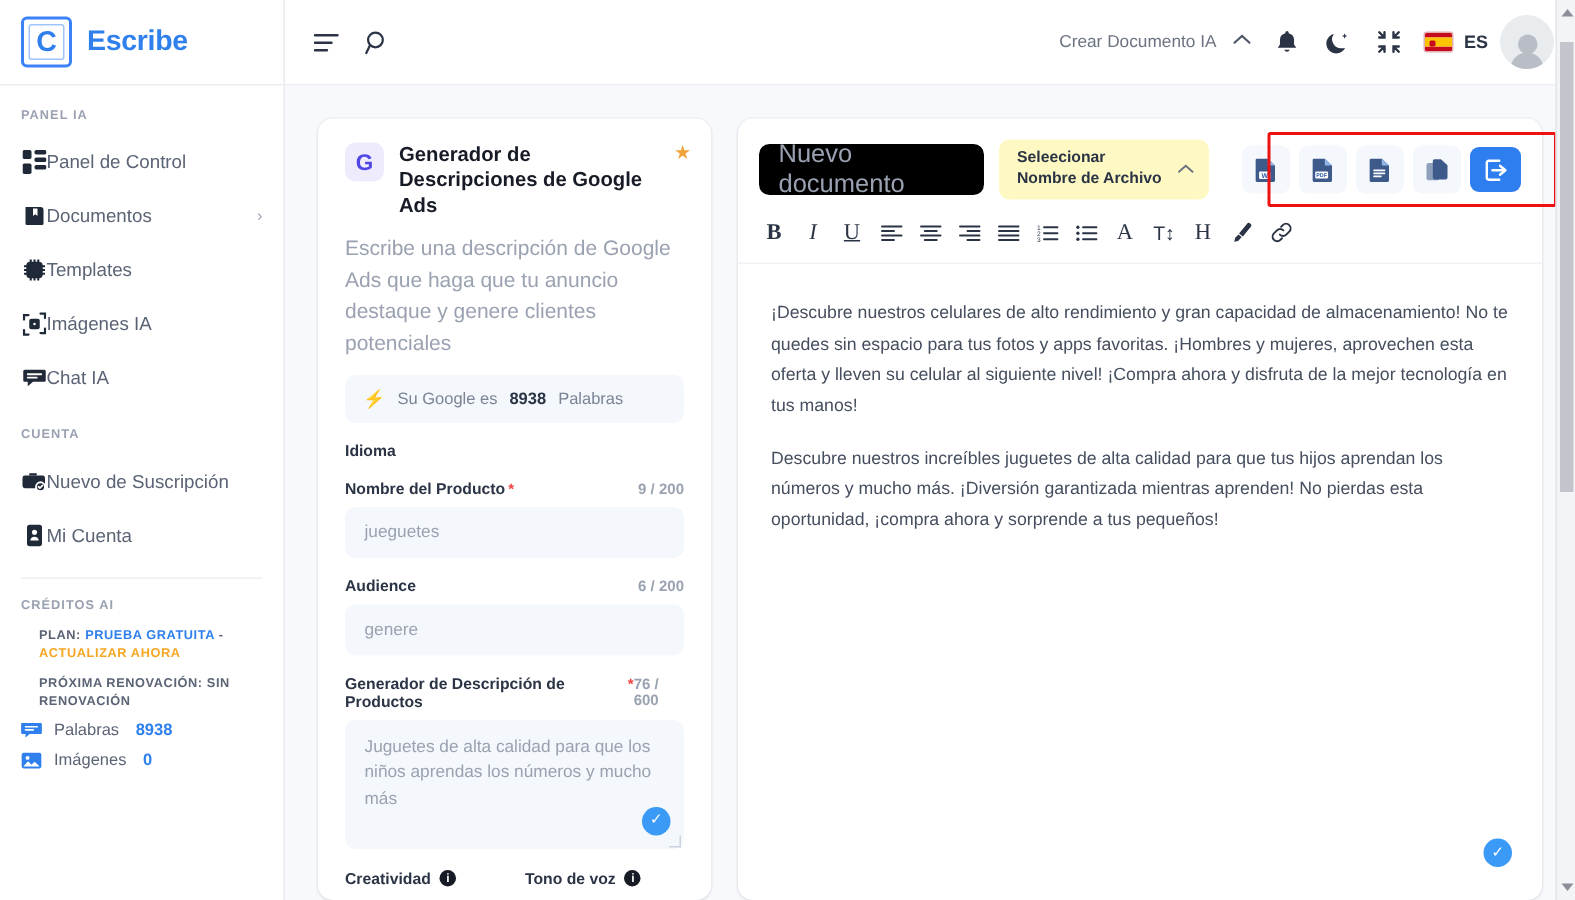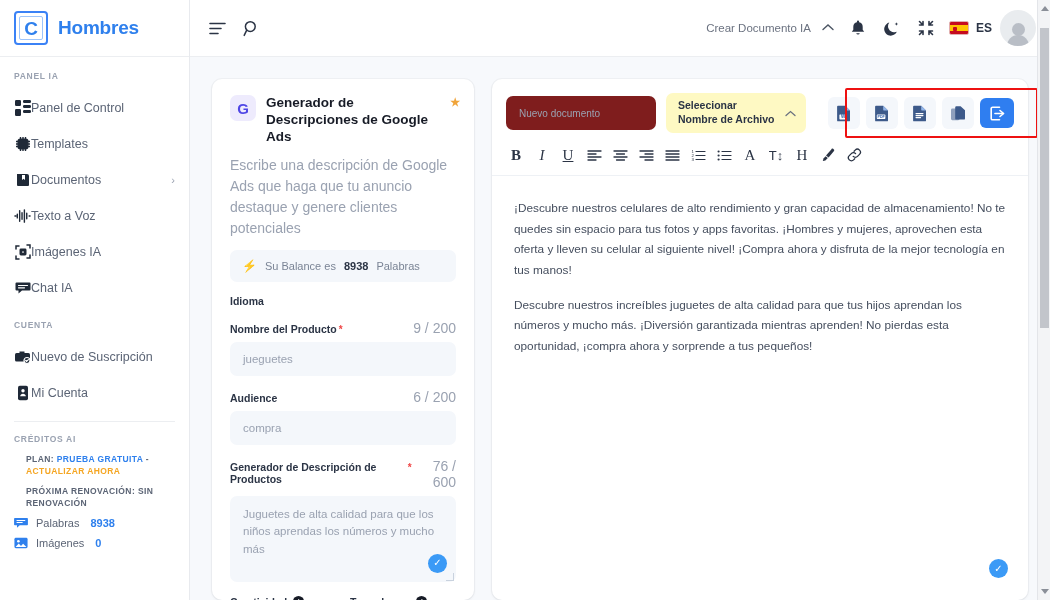--- a/index.html
+++ b/index.html
@@ -174,21 +174,21 @@
   }
   .balance b { color: #2b3445; }
   .bolt { color: #3b82f6; font-size: 12px; }
 
   .field { margin-top: 13px; }
   .flabel {
     display: flex; align-items: baseline; justify-content: space-between;
     font-size: 10.5px; font-weight: 700; color: #2b3445; margin-bottom: 6px;
   }
   .flabel .req { color: #ef4444; margin-left: 2px; font-size: 10px;}
-  .flabel .count { font-size: 14px; font-weight: 400; color: #9aa2b1; text-align: right; }
+  .flabel .count { font-size: 10px; font-weight: 700; color: #9aa2b1; }
   .flabel-left { display:flex; align-items:baseline; }
   .inp {
     background: #f4f7fb; border-radius: 7px; border: none;
     height: 34px; display: flex; align-items: center;
     padding: 0 13px; font-size: 11.5px; color: #9aa2b1;
     cursor: text;
   }
   .inp.select { justify-content: space-between; cursor: pointer; color:#3d4657; }
   .sel-left { display: flex; align-items: center; gap: 11px; }
   .chev-up { color: #6b7280; font-size: 10px; }
@@ -224,23 +224,23 @@
     flex: 1 1 auto; min-width: 0;
     display: flex; flex-direction: column;
     overflow: hidden; position: relative;
   }
   .ed-head {
     display: flex; align-items: center; gap: 10px;
     padding: 14px 14px 0 14px;
   }
   .doc-name {
     width: 150px; flex: 0 0 150px; height: 34px;
-    background: #7f1d1d; border-radius: 7px;
+    background: #000000; border-radius: 7px;
     display: flex; align-items: center; padding: 0 13px;
-    font-size: 10px; color: #9aa2b1; cursor: text;
+    font-size: 17px; color: #9aa2b1; cursor: text; justify-content: flex-end;
   }
   .file-sel {
     width: 140px; flex: 0 0 140px; min-height: 40px;
     background: #fef9c3; border-radius: 7px;
     display: flex; align-items: center; justify-content: space-between;
     padding: 6px 10px 6px 12px; gap: 6px; cursor: pointer;
   }
   .file-sel span.t {
     font-size: 10.5px; font-weight: 700; color: #2b3445; line-height: 1.3;
   }
@@ -296,68 +296,60 @@
 <body>
 
 <div class="app">
 
   <aside class="sidebar">
 
     <div class="brand">
       <div class="brand-mark">
         <span>C</span>
       </div>
-      <div class="brand-name">Hombres</div>
+      <div class="brand-name">Escribe</div>
     </div>
 
     <div class="nav-scroll">
       <div class="nav-head">PANEL IA</div>
 
       <div class="nav-item">
         <span class="nav-ico">
           <svg width="16" height="16" viewBox="0 0 16 16" fill="currentColor">
               <rect x="0" y="0" width="6" height="6" rx="1.2"></rect>
               <rect x="8" y="0" width="8" height="3" rx="1.2"></rect>
               <rect x="8" y="5" width="8" height="3" rx="1.2"></rect>
               <rect x="0" y="9" width="6" height="7" rx="1.2"></rect>
               <rect x="8" y="10" width="8" height="3" rx="1.2"></rect>
             </svg>
         </span>
         <span class="nav-label">Panel de Control</span>
       </div>
 
       <div class="nav-item">
         <span class="nav-ico">
-          <svg width="16" height="16" viewBox="0 0 16 16" fill="none" stroke="currentColor" stroke-width="1.4">
-              <rect x="3.2" y="3.2" width="9.6" height="9.6" rx="2" fill="currentColor"></rect>
-              <path d="M5.5 1v2M8 1v2M10.5 1v2M5.5 13v2M8 13v2M10.5 13v2M1 5.5h2M1 8h2M1 10.5h2M13 5.5h2M13 8h2M13 10.5h2"></path>
-            </svg>
-        </span>
-        <span class="nav-label">Templates</span>
-      </div>
-
-      <div class="nav-item">
-        <span class="nav-ico">
           <svg width="16" height="16" viewBox="0 0 16 16" fill="currentColor">
               <path d="M2 2h10a2 2 0 0 1 2 2v9a1 1 0 0 1-1 1H3a1 1 0 0 1-1-1V2z"></path>
               <path d="M7 3h3v5l-1.5-1.2L7 8V3z" fill="#fff"></path>
             </svg>
         </span>
         <span class="nav-label">Documentos</span>
         <span class="nav-chev">›</span>
       </div>
 
       <div class="nav-item">
         <span class="nav-ico">
-          <svg width="18" height="16" viewBox="0 0 18 16" stroke="currentColor" stroke-width="1.5" stroke-linecap="round">
-              <path d="M1 8h1M3.5 6v4M6 2.5v11M8.5 4.5v7M11 1.5v13M13.5 5v6M16 8h1"></path>
+          <svg width="16" height="16" viewBox="0 0 16 16" fill="none" stroke="currentColor" stroke-width="1.4">
+              <rect x="3.2" y="3.2" width="9.6" height="9.6" rx="2" fill="currentColor"></rect>
+              <path d="M5.5 1v2M8 1v2M10.5 1v2M5.5 13v2M8 13v2M10.5 13v2M1 5.5h2M1 8h2M1 10.5h2M13 5.5h2M13 8h2M13 10.5h2"></path>
             </svg>
         </span>
-        <span class="nav-label">Texto a Voz</span>
-      </div>
+        <span class="nav-label">Templates</span>
+      </div>
+
 
       <div class="nav-item">
         <span class="nav-ico">
           <svg width="16" height="16" viewBox="0 0 16 16" fill="none" stroke="currentColor" stroke-width="1.5" stroke-linecap="round">
               <path d="M1 5V2h3M12 1h3v3M15 11v3h-3M4 15H1v-3"></path>
               <rect x="4.5" y="4.5" width="7" height="7" rx="1.4" fill="currentColor" stroke="none"></rect>
               <circle cx="8" cy="8" r="1.6" fill="#fff"></circle>
             </svg>
         </span>
         <span class="nav-label">Imágenes IA</span>
@@ -511,21 +503,21 @@
           <div class="form-title">
             <span>Generador de Descripciones de Google Ads</span>
             <span class="star">★</span>
           </div>
         </div>
 
         <div class="form-sub">Escribe una descripción de Google Ads que haga que tu anuncio destaque y genere clientes potenciales</div>
 
         <div class="balance">
           <span class="bolt">⚡</span>
-          <span>Su Balance es</span>
+          <span>Su Google es</span>
           <b>8938</b>
           <span>Palabras</span>
         </div>
 
         <div class="field">
           <div class="flabel">
             <span class="flabel-left">Idioma</span>
           </div>
         </div>
 
@@ -541,21 +533,21 @@
             <span>jueguetes</span>
           </div>
         </div>
 
         <div class="field">
           <div class="flabel">
             <span class="flabel-left">Audience</span>
             <span class="count">6 / 200</span>
           </div>
           <div class="inp">
-            <span>compra</span>
+            <span>genere</span>
           </div>
         </div>
 
         <div class="field">
           <div class="flabel">
             <span class="flabel-left">
               <span>Generador de Descripción de Productos</span>
               <span class="req">*</span>
             </span>
             <span class="count">76 / 600</span>

